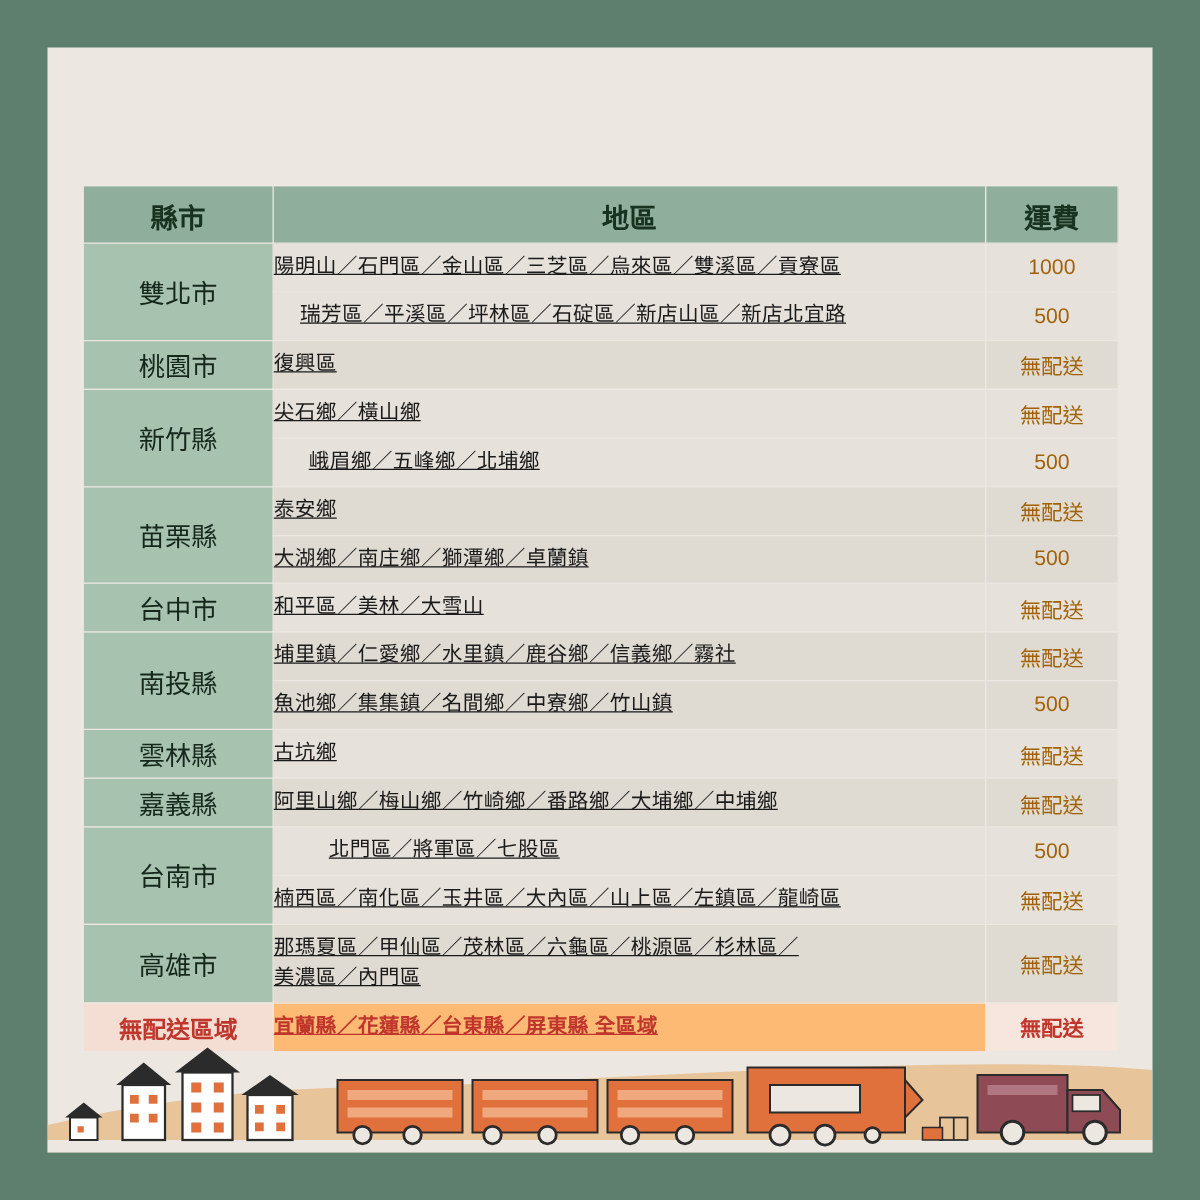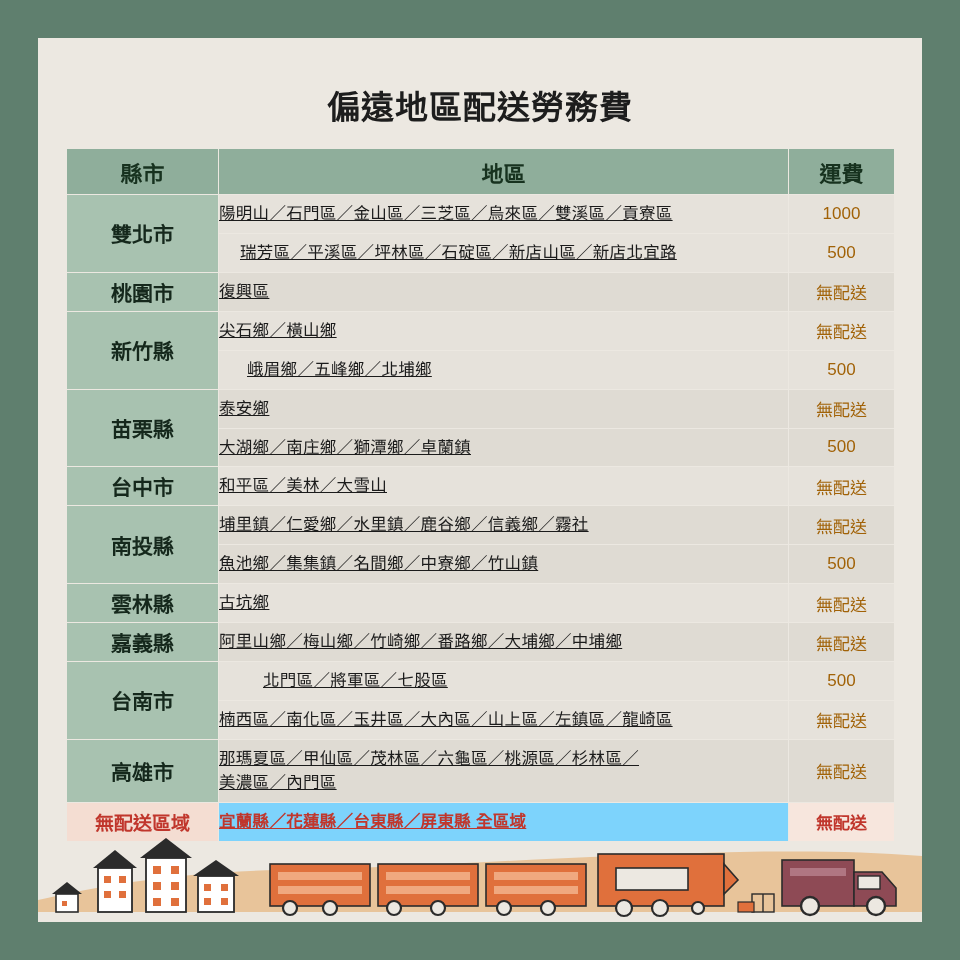--- a/index.html
+++ b/index.html
@@ -69,21 +69,21 @@
     color: #17321f;
     font-weight: bold;
     font-size: 22px;
     height: 46px;
   }
   .hdr .cell { padding: 0 20px; }
 
   
   .county {
     background: #a8c2b0;
-    font-weight: bold;
+    font-weight: normal;
     font-size: 21px;
     text-align: center;
     color: #15281c;
   }
   .county.small { font-size: 19px; }
   
   .area {
     background: #dfdbd3;
     padding: 0 12px;
     font-size: 16.5px;
@@ -104,21 +104,21 @@
   .alt .area, .alt .fee { background: #e6e2db; }
 
   
   .nodel .county {
     background: #f4ddd2;
     color: #c0362c;
     font-weight: bold;
     font-size: 19px;
   }
   .nodel .area {
-    background: #7dd3fc;
+    background: #fdba74;
     color: #c0362c;
     font-weight: bold;
   }
   .nodel .fee {
     background: #f7e6dd;
     color: #c0362c;
     font-weight: bold;
   }
   tr.row { height: 32px; }
 
@@ -130,21 +130,20 @@
     width: 884px;
     height: 120px;
   }
 </style>
 </head>
 <body>
 
 <div id="canvas">
   <div id="card">
 
-    <h1 id="title">偏遠地區配送勞務費</h1>
 
     <div id="tbl-wrap">
       <table class="grid">
         <colgroup>
           <col class="c-county">
             <col class="c-area">
             <col class="c-fee">
         </colgroup>
         <thead>
           <tr class="hdr">

